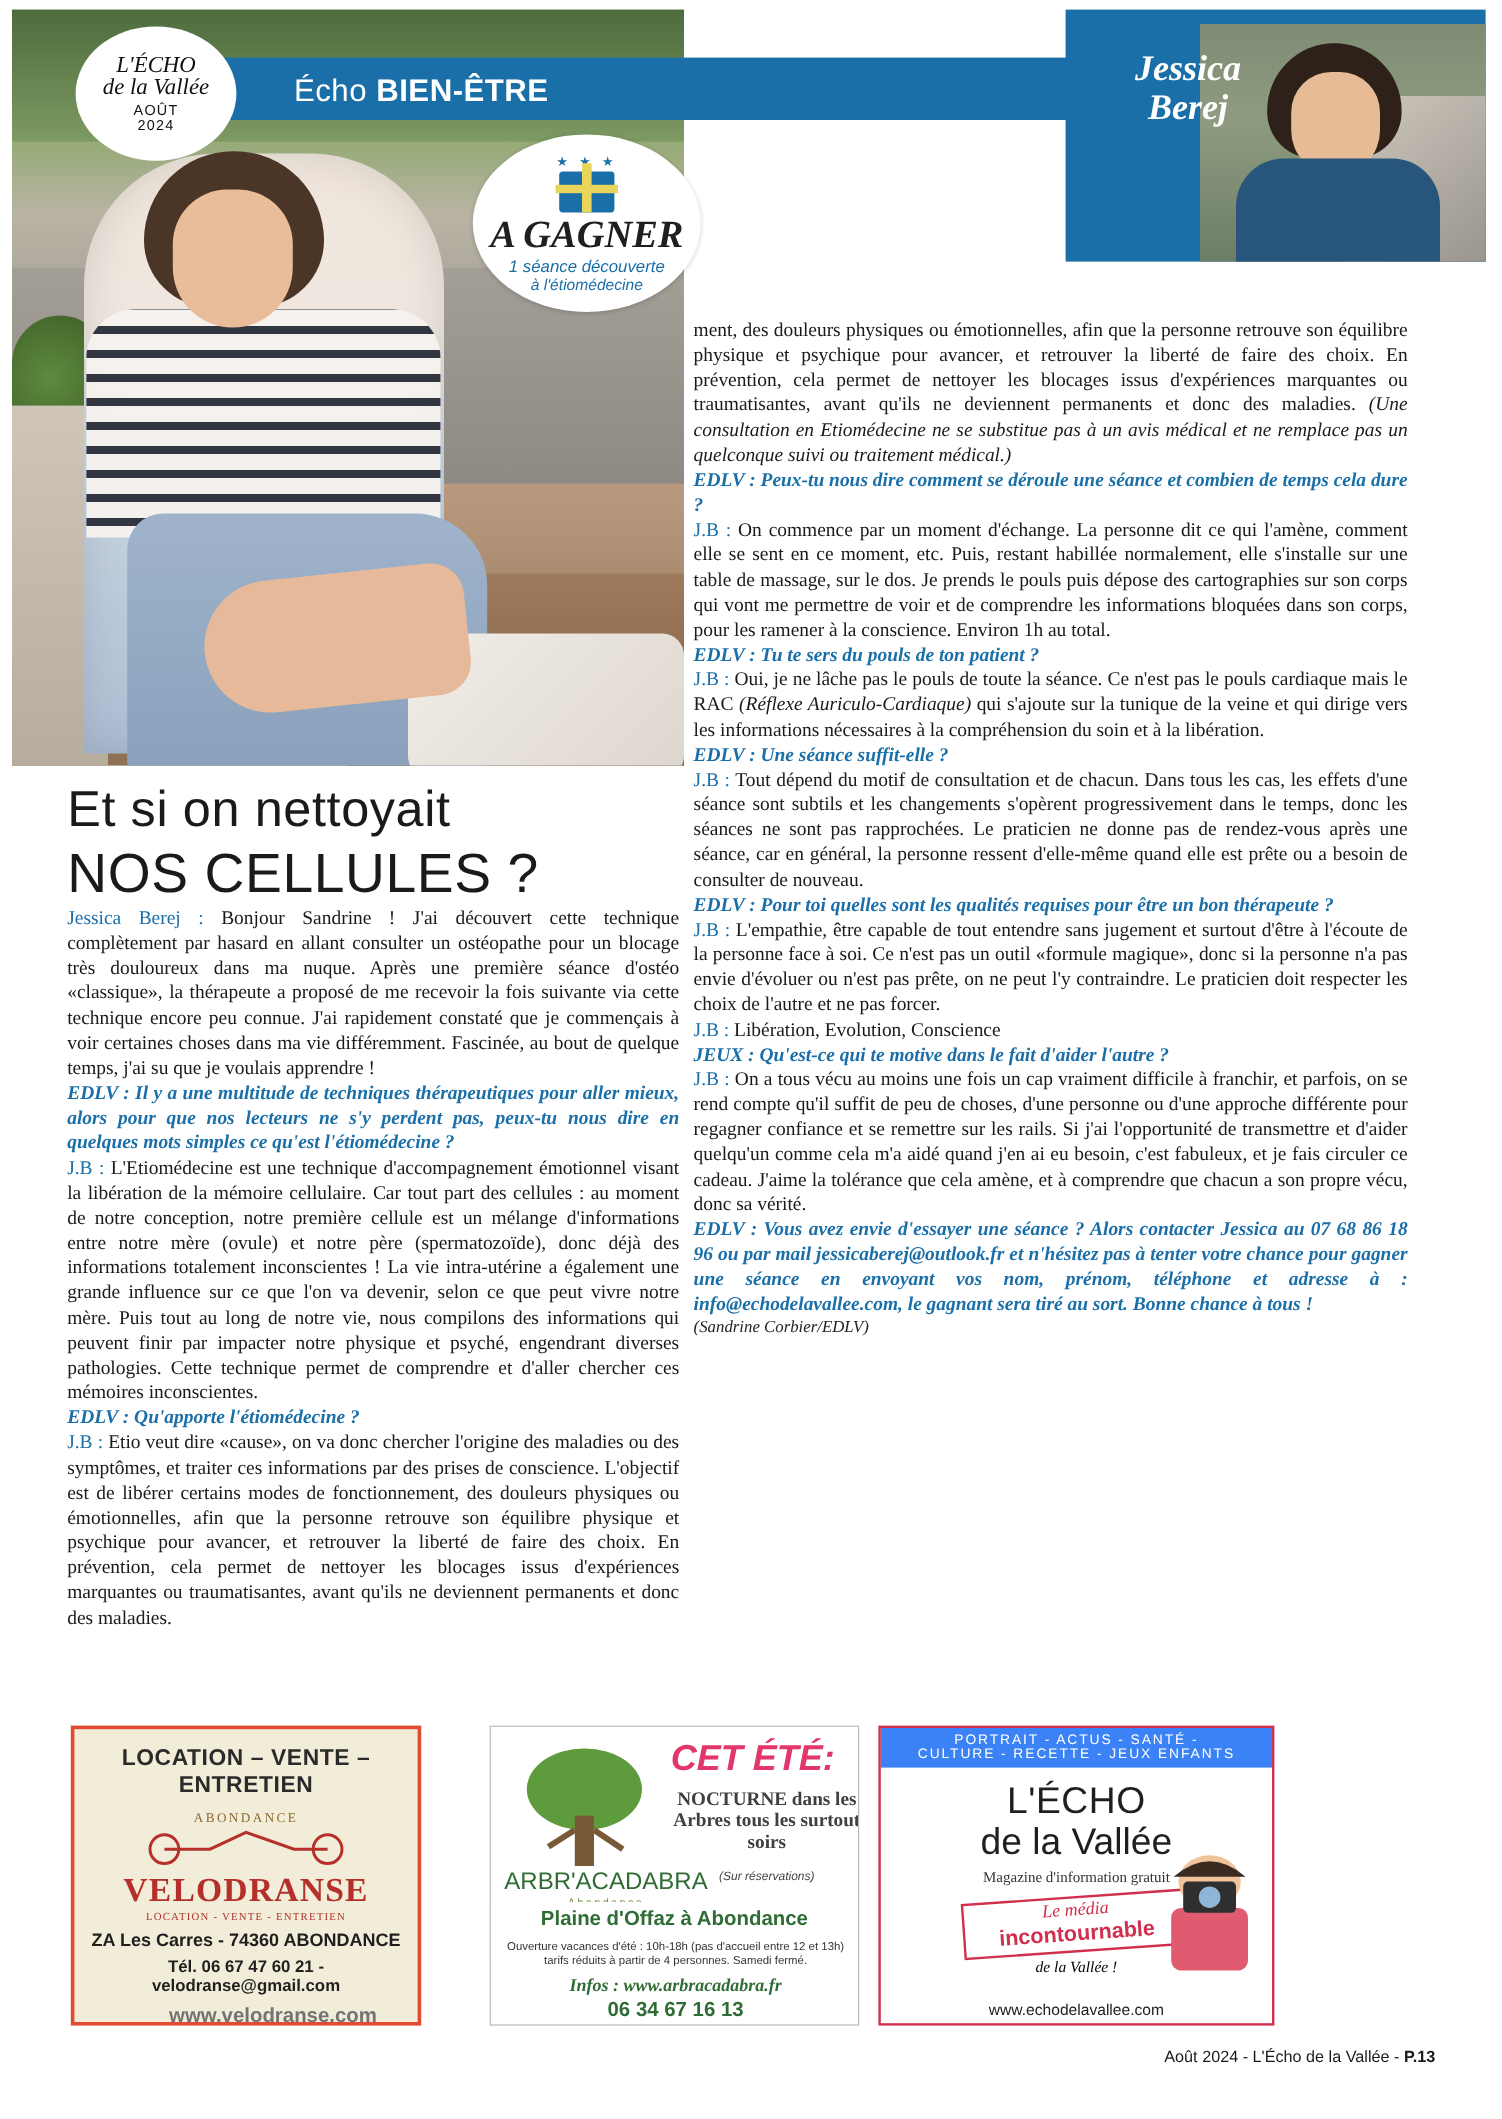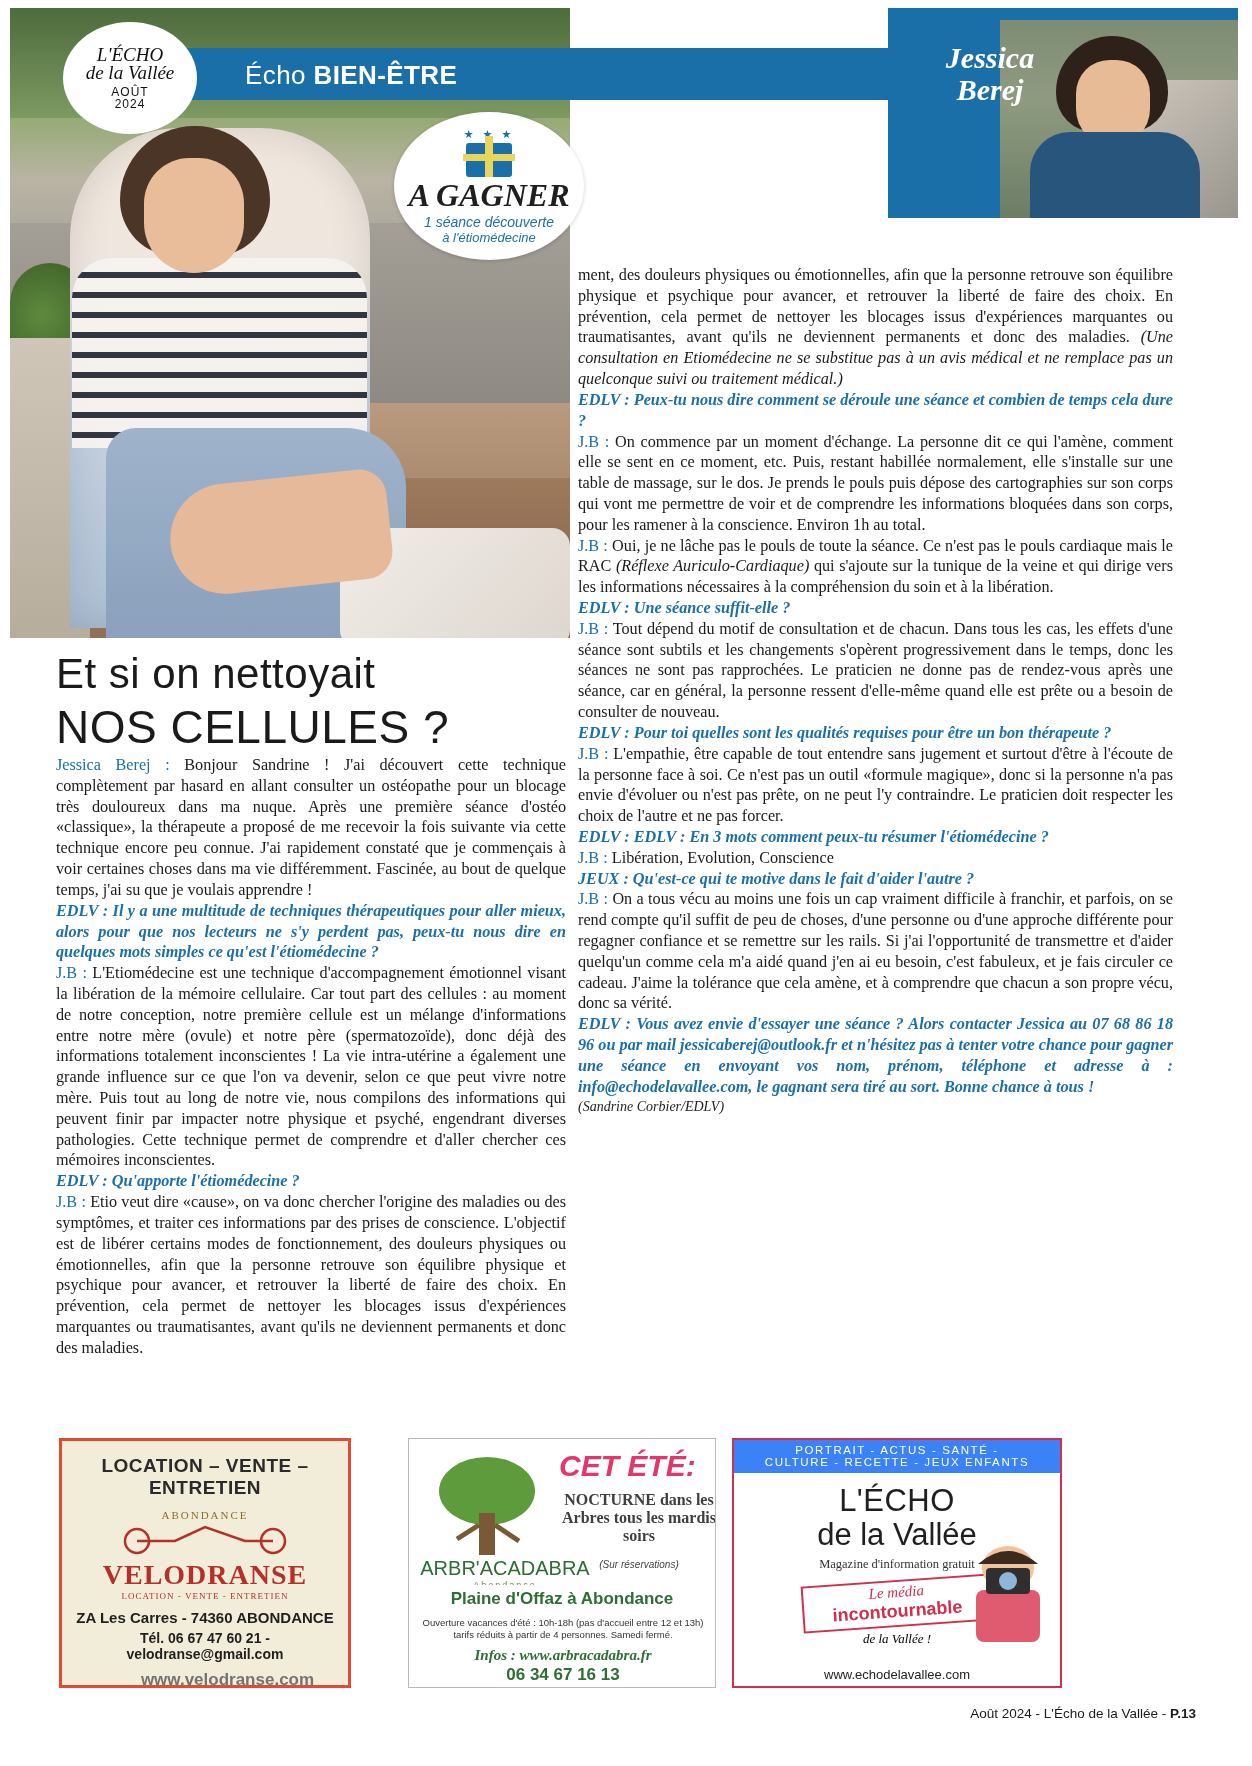--- a/index.html
+++ b/index.html
@@ -358,26 +358,26 @@
     <p class="q">EDLV : Il y a une multitude de techniques thérapeutiques pour aller mieux, alors pour que nos lecteurs ne s'y perdent pas, peux-tu nous dire en quelques mots simples ce qu'est l'étiomédecine ?</p>
     <p><span class="ans-label">J.B : </span><span>L'Etiomédecine est une technique d'accompagnement émotionnel visant la libération de la mémoire cellulaire. Car tout part des cellules : au moment de notre conception, notre première cellule est un mélange d'informations entre notre mère (ovule) et notre père (spermatozoïde), donc déjà des informations totalement inconscientes ! La vie intra-utérine a également une grande influence sur ce que l'on va devenir, selon ce que peut vivre notre mère. Puis tout au long de notre vie, nous compilons des informations qui peuvent finir par impacter notre physique et psyché, engendrant diverses pathologies. Cette technique permet de comprendre et d'aller chercher ces mémoires inconscientes.</span></p>
     <p class="q">EDLV : Qu'apporte l'étiomédecine ?</p>
     <p><span class="ans-label">J.B : </span><span>Etio veut dire «cause», on va donc chercher l'origine des maladies ou des symptômes, et traiter ces informations par des prises de conscience. L'objectif est de libérer certains modes de fonctionnement, des douleurs physiques ou émotionnelles, afin que la personne retrouve son équilibre physique et psychique pour avancer, et retrouver la liberté de faire des choix. En prévention, cela permet de nettoyer les blocages issus d'expériences marquantes ou traumatisantes, avant qu'ils ne deviennent permanents et donc des maladies. </span></p>
   </div>
 
   <div class="col col-right">
     <p><span>ment, des douleurs physiques ou émotionnelles, afin que la personne retrouve son équilibre physique et psychique pour avancer, et retrouver la liberté de faire des choix. En prévention, cela permet de nettoyer les blocages issus d'expériences marquantes ou traumatisantes, avant qu'ils ne deviennent permanents et donc des maladies. </span><span class="it">(Une consultation en Etiomédecine ne se substitue pas à un avis médical et ne remplace pas un quelconque suivi ou traitement médical.)</span></p>
     <p class="q">EDLV : Peux-tu nous dire comment se déroule une séance et combien de temps cela dure ?</p>
     <p><span class="ans-label">J.B : </span><span>On commence par un moment d'échange. La personne dit ce qui l'amène, comment elle se sent en ce moment, etc. Puis, restant habillée normalement, elle s'installe sur une table de massage, sur le dos. Je prends le pouls puis dépose des cartographies sur son corps qui vont me permettre de voir et de comprendre les informations bloquées dans son corps, pour les ramener à la conscience. Environ 1h au total.</span></p>
+    <p class="q">EDLV : Tu te sers du pouls de ton patient ?</p>
     <p><span class="ans-label">J.B : </span><span>Oui, je ne lâche pas le pouls de toute la séance. Ce n'est pas le pouls cardiaque mais le RAC </span><span class="it">(Réflexe Auriculo-Cardiaque)</span><span> qui s'ajoute sur la tunique de la veine et qui dirige vers les informations nécessaires à la compréhension du soin et à la libération.</span></p>
     <p class="q">EDLV : Une séance suffit-elle ?</p>
     <p><span class="ans-label">J.B : </span><span>Tout dépend du motif de consultation et de chacun. Dans tous les cas, les effets d'une séance sont subtils et les changements s'opèrent progressivement dans le temps, donc les séances ne sont pas rapprochées. Le praticien ne donne pas de rendez-vous après une séance, car en général, la personne ressent d'elle-même quand elle est prête ou a besoin de consulter de nouveau.</span></p>
     <p class="q">EDLV : Pour toi quelles sont les qualités requises pour être un bon thérapeute ?</p>
     <p><span class="ans-label">J.B : </span><span>L'empathie, être capable de tout entendre sans jugement et surtout d'être à l'écoute de la personne face à soi. Ce n'est pas un outil «formule magique», donc si la personne n'a pas envie d'évoluer ou n'est pas prête, on ne peut l'y contraindre. Le praticien doit respecter les choix de l'autre et ne pas forcer.</span></p>
-    <p class="q">EDLV : EDLV : En 3 mots comment peux-tu résumer l'étiomédecine ?</p>
     <p><span class="ans-label">J.B : </span><span>Libération, Evolution, Conscience</span></p>
     <p class="q">JEUX : Qu'est-ce qui te motive dans le fait d'aider l'autre ?</p>
     <p><span class="ans-label">J.B : </span><span>On a tous vécu au moins une fois un cap vraiment difficile à franchir, et parfois, on se rend compte qu'il suffit de peu de choses, d'une personne ou d'une approche différente pour regagner confiance et se remettre sur les rails. Si j'ai l'opportunité de transmettre et d'aider quelqu'un comme cela m'a aidé quand j'en ai eu besoin, c'est fabuleux, et je fais circuler ce cadeau. J'aime la tolérance que cela amène, et à comprendre que chacun a son propre vécu, donc sa vérité.</span></p>
     <p class="q">EDLV : Vous avez envie d'essayer une séance ? Alors contacter Jessica au 07 68 86 18 96 ou par mail jessicaberej@outlook.fr et n'hésitez pas à tenter votre chance pour gagner une séance en envoyant vos nom, prénom, téléphone et adresse à : info@echodelavallee.com, le gagnant sera tiré au sort. Bonne chance à tous !</p>
     <p class="sig">(Sandrine Corbier/EDLV)</p>
   </div>
 
   <div class="ads">
 
     <div class="ad ad1">
@@ -403,21 +403,21 @@
         <rect x="52" y="62" width="16" height="42" fill="#7a5a36"></rect>
         <path d="M52 74 L30 88" stroke="#7a5a36" stroke-width="5" fill="none"></path>
         <path d="M68 74 L92 90" stroke="#7a5a36" stroke-width="5" fill="none"></path>
       </svg>
       <div class="brand">
         <span>ARBR'ACADABRA</span>
         <span class="sm">Abondance</span>
         <span class="pa">PARC AVENTURE</span>
       </div>
       <div class="cet">CET ÉTÉ:</div>
-      <div class="noct">NOCTURNE dans les Arbres tous les mardis soirs</div>
+      <div class="noct">NOCTURNE dans les Arbres tous les surtout soirs</div>
       <div class="resa">(Sur réservations)</div>
       <div class="greenbar">Plaine d'Offaz à Abondance</div>
       <div class="hours">Ouverture vacances d'été : 10h-18h (pas d'accueil entre 12 et 13h) tarifs réduits à partir de 4 personnes. Samedi fermé.</div>
       <div class="infos"><span>Infos :</span> <span>www.arbracadabra.fr</span></div>
       <div class="phone">06 34 67 16 13</div>
     </div>
 
     <div class="ad ad3">
       <div class="topbar">
         <div>PORTRAIT - ACTUS - SANTÉ -</div>

